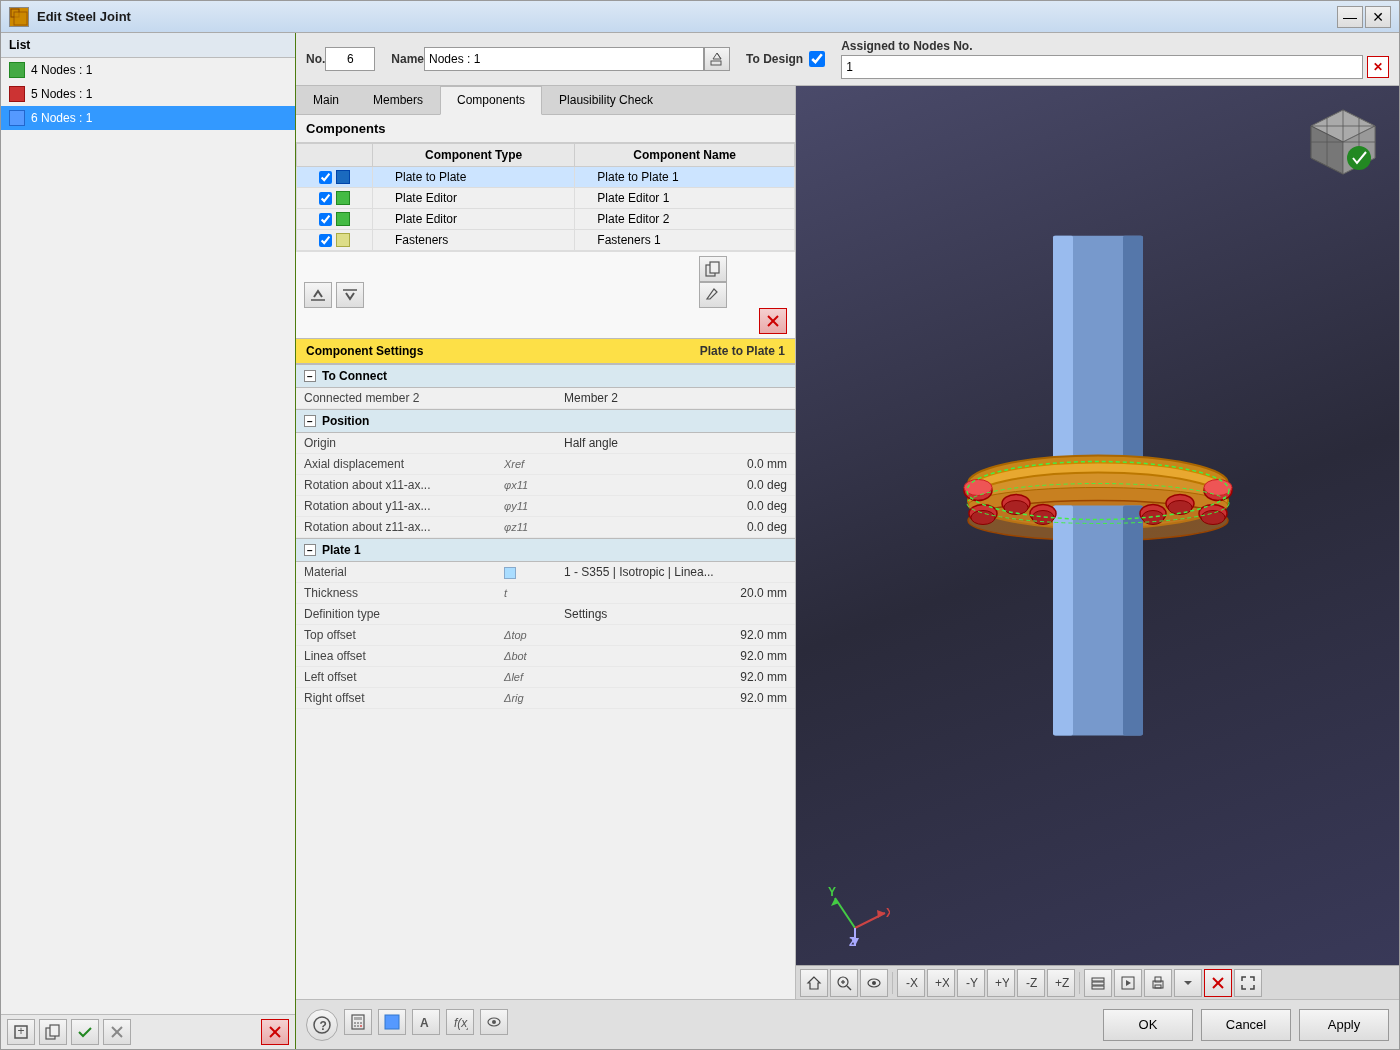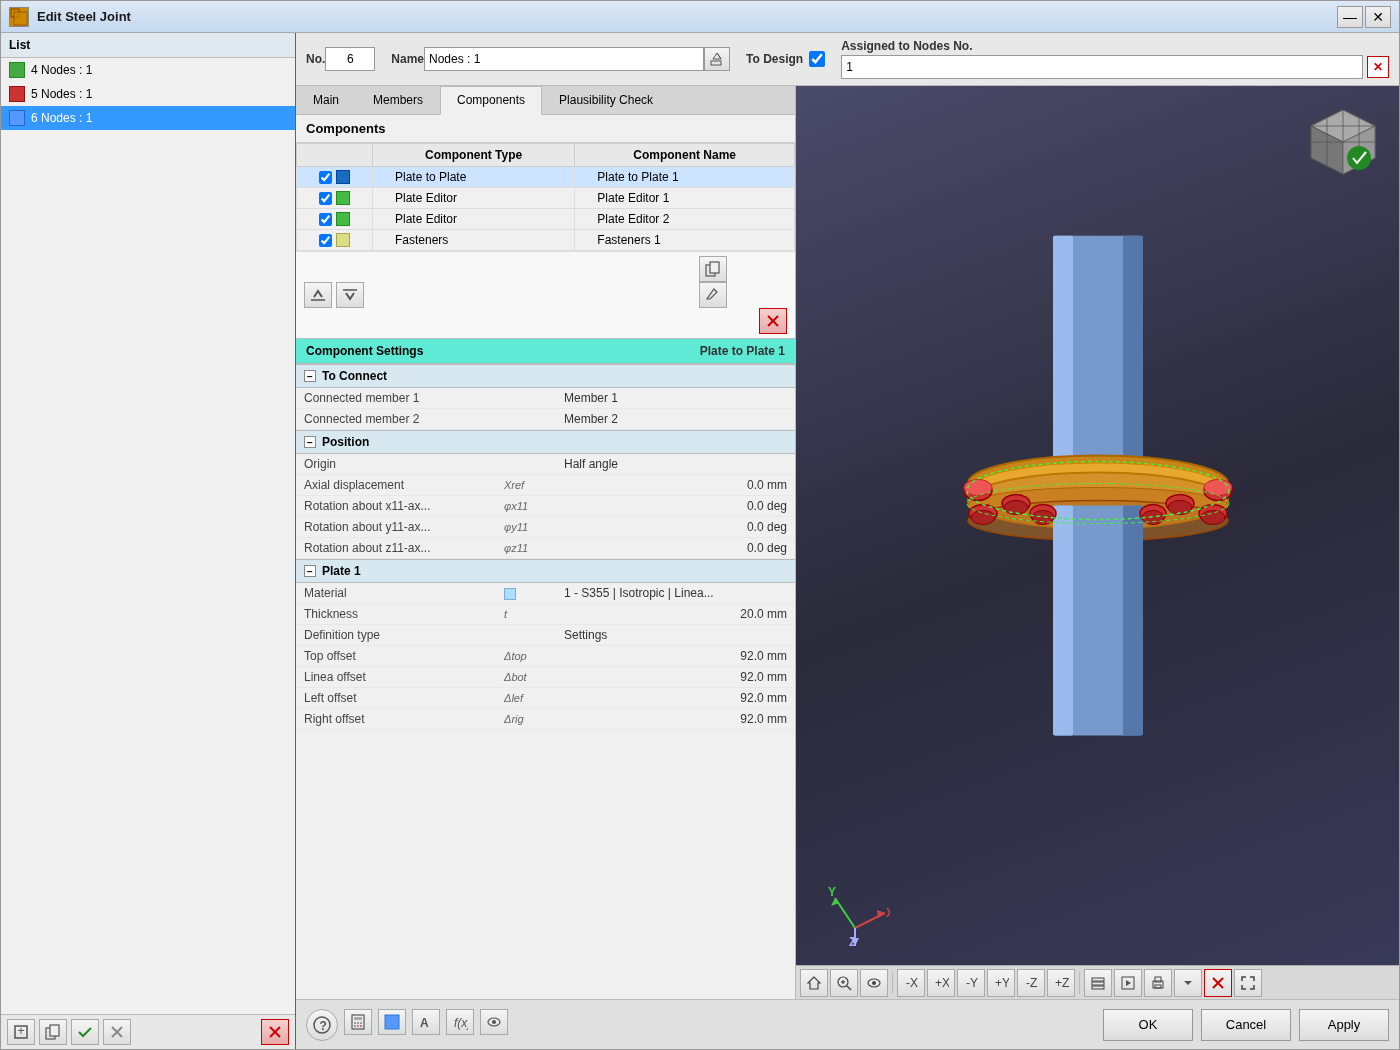--- a/index.html
+++ b/index.html
@@ -61,21 +61,21 @@
     .comp-table { width: 100%; border-collapse: collapse; }
     .comp-table th { background: #e8e8e8; padding: 4px 8px; text-align: center; border: 1px solid #ccc; font-weight: 700; }
     .comp-table td { padding: 3px 22px; border: 1px solid #ddd; }
     .comp-table tr.selected td { background: #cce4ff; }
     .comp-row-check { display: flex; align-items: center; gap: 4px; }
     .color-square { width: 14px; height: 14px; display: inline-block; }
 
     .comp-toolbar { padding: 4px 8px; display: flex; gap: 4px; align-items: center; border-top: 1px solid #ddd; background: #f8f8f8; }
     .comp-toolbar-right { margin-left: auto; }
 
-    .settings-header { display: flex; align-items: center; justify-content: space-between; padding: 5px 10px; background: #5eead4; border-top: 1px solid #bbb; border-bottom: 1px solid #bbb; }
+    .settings-header { display: flex; align-items: center; justify-content: space-between; padding: 5px 10px; background: #fde047; border-top: 1px solid #bbb; border-bottom: 1px solid #bbb; }
     .settings-title { font-weight: 700; }
     .settings-name { font-weight: 600; color: #333; }
 
     .prop-table { width: 100%; border-collapse: collapse; }
     .prop-table tr { border-bottom: 1px solid #e8e8e8; }
     .prop-table td { padding: 3px 8px; vertical-align: middle; }
     .prop-table td:first-child { width: 200px; color: #444; }
     .prop-table td:nth-child(2) { width: 60px; color: #666; font-style: italic; font-size: 11px; }
     .prop-table td:last-child { color: #333; }
     .prop-indent { padding-left: 20px; }
@@ -301,25 +301,20 @@
 
             <div>
               <div class="section-header">
                 <div class="section-title">
                   <span class="minus-sign">−</span>
                   <span>To Connect</span>
                 </div>
               </div>
               <table class="prop-table">
                 <tbody>
-                    <tr>
-                  <td class="prop-indent">Connected member 1</td>
-                  <td></td>
-                  <td>Member 1</td>
-                </tr>
                 <tr>
                   <td class="prop-indent">Connected member 2</td>
                   <td></td>
                   <td>Member 2</td>
                 </tr>
               </tbody>
                 </table>
             </div>
 
             <div>

